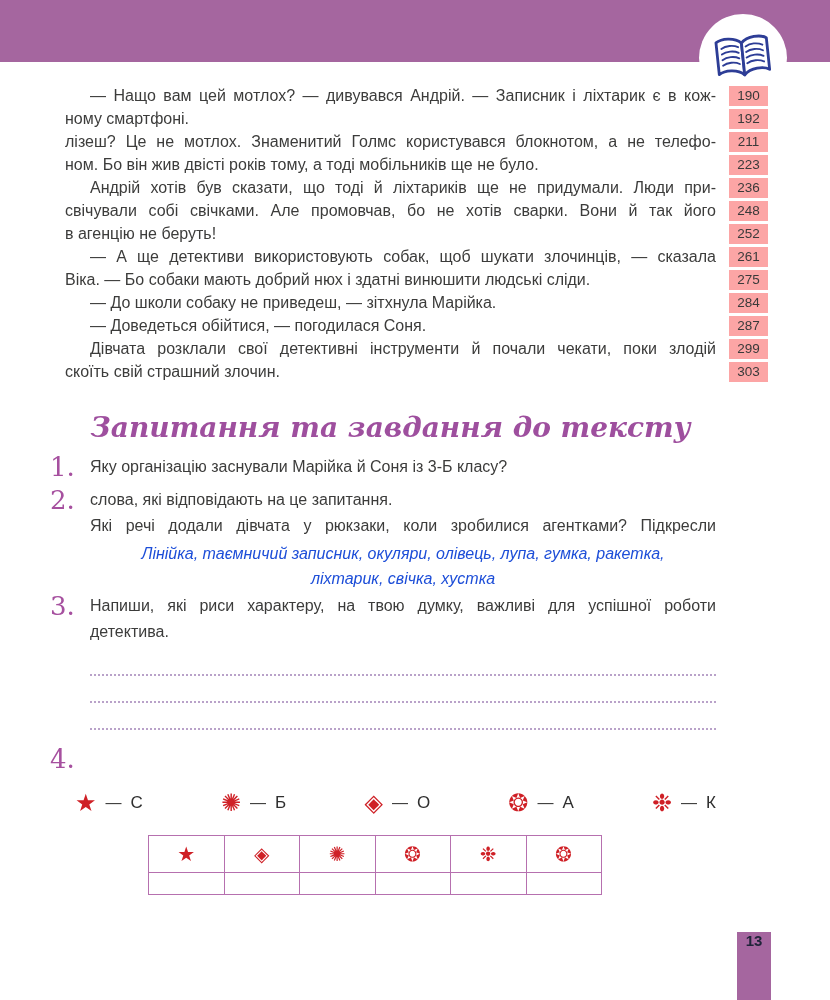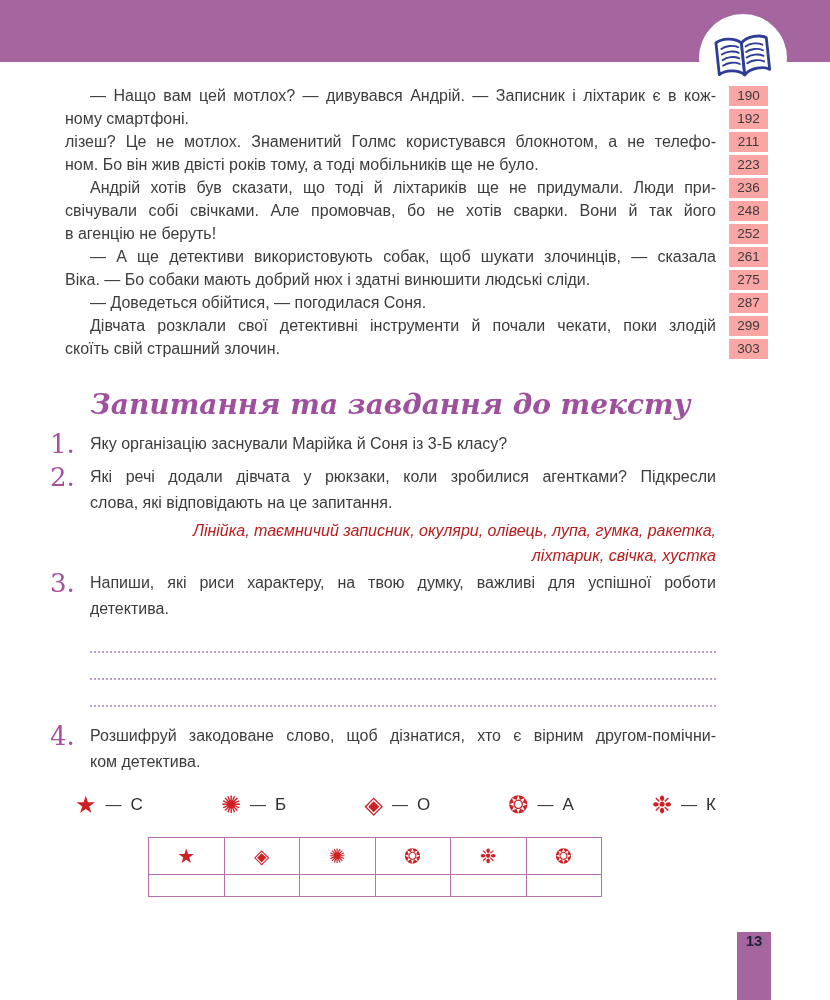--- a/index.html
+++ b/index.html
@@ -55,21 +55,21 @@
     font-family: "DejaVu Serif", "Liberation Serif", serif;
     font-size: 26px; line-height: 27px; color: #a6509f;
   }
   .q-body { width: 626px; }
   .q-line { font-size: 16px; line-height: 26px; }
   .q-line.just { text-align: justify; text-align-last: justify; }
 
   .word-list { width: 626px; margin-left: 25px; margin-top: 2px; }
   .word-line {
     font-style: italic; font-size: 16px; line-height: 25px;
-    text-align: right; color: #b91c1c;
+    text-align: center; color: #1d4ed8;
   }
 
   .answers { width: 626px; margin-left: 25px; margin-top: 4px; }
   .answer-line { height: 25px; border-bottom: 2px dotted #b9a2c9; }
 
   .legend {
     width: 641px; margin-left: 10px; margin-top: 16px;
     display: flex; justify-content: space-between; align-items: center;
   }
   .legend-item { display: flex; align-items: center; }
@@ -168,20 +168,24 @@
         <div class="story-line">
           <div class="story-text indent just">— А ще детективи використовують собак, щоб шукати злочинців, — сказала</div>
           <div class="line-num">261</div>
         </div>
 
         <div class="story-line">
           <div class="story-text">Віка. — Бо собаки мають добрий нюх і здатні винюшити людські сліди.</div>
           <div class="line-num">275</div>
         </div>
 
+        <div class="story-line">
+          <div class="story-text indent">— До школи собаку не приведеш, — зітхнула Марійка.</div>
+          <div class="line-num">284</div>
+        </div>
 
         <div class="story-line">
           <div class="story-text indent">— Доведеться обійтися, — погодилася Соня.</div>
           <div class="line-num">287</div>
         </div>
 
         <div class="story-line">
           <div class="story-text indent just">Дівчата розклали свої детективні інструменти й почали чекати, поки злодій</div>
           <div class="line-num">299</div>
         </div>
@@ -199,22 +203,22 @@
       <div class="q-body">
 
       <div class="q-line">Яку організацію заснували Марійка й Соня із 3-Б класу?</div>
         </div>
     </div>
 
     <div class="question" style="margin-top:6px;">
       <div class="q-num">2.</div>
       <div class="q-body">
 
-      <div class="q-line just">Які речі додали дівчата у рюкзаки, коли зробилися агентками? Підкресли</div>
-          <div class="q-line">слова, які відповідають на це запитання.</div>
+      <div class="q-line">слова, які відповідають на це запитання.</div>
+          <div class="q-line just">Які речі додали дівчата у рюкзаки, коли зробилися агентками? Підкресли</div>
         </div>
     </div>
 
     <div class="word-list">
       <div class="word-line">Лінійка, таємничий записник, окуляри, олівець, лупа, гумка, ракетка,</div>
       <div class="word-line">ліхтарик, свічка, хустка</div>
     </div>
 
     <div class="question" style="margin-top:2px;">
       <div class="q-num">3.</div>
@@ -227,25 +231,20 @@
 
     <div class="answers">
 
     <div class="answer-line"></div>
         <div class="answer-line"></div>
         <div class="answer-line"></div>
       </div>
 
     <div class="question" style="margin-top:16px;">
       <div class="q-num">4.</div>
-      <div class="q-body">
-
-      <div class="q-line just">Розшифруй закодоване слово, щоб дізнатися, хто є вірним другом-помічни-</div>
-          <div class="q-line">ком детектива.</div>
-        </div>
     </div>
 
     <div class="legend">
 
         <div class="legend-item">
           <span class="sym">★</span>
           <span class="dash">—</span>
           <span class="letter">С</span>
         </div>
 

